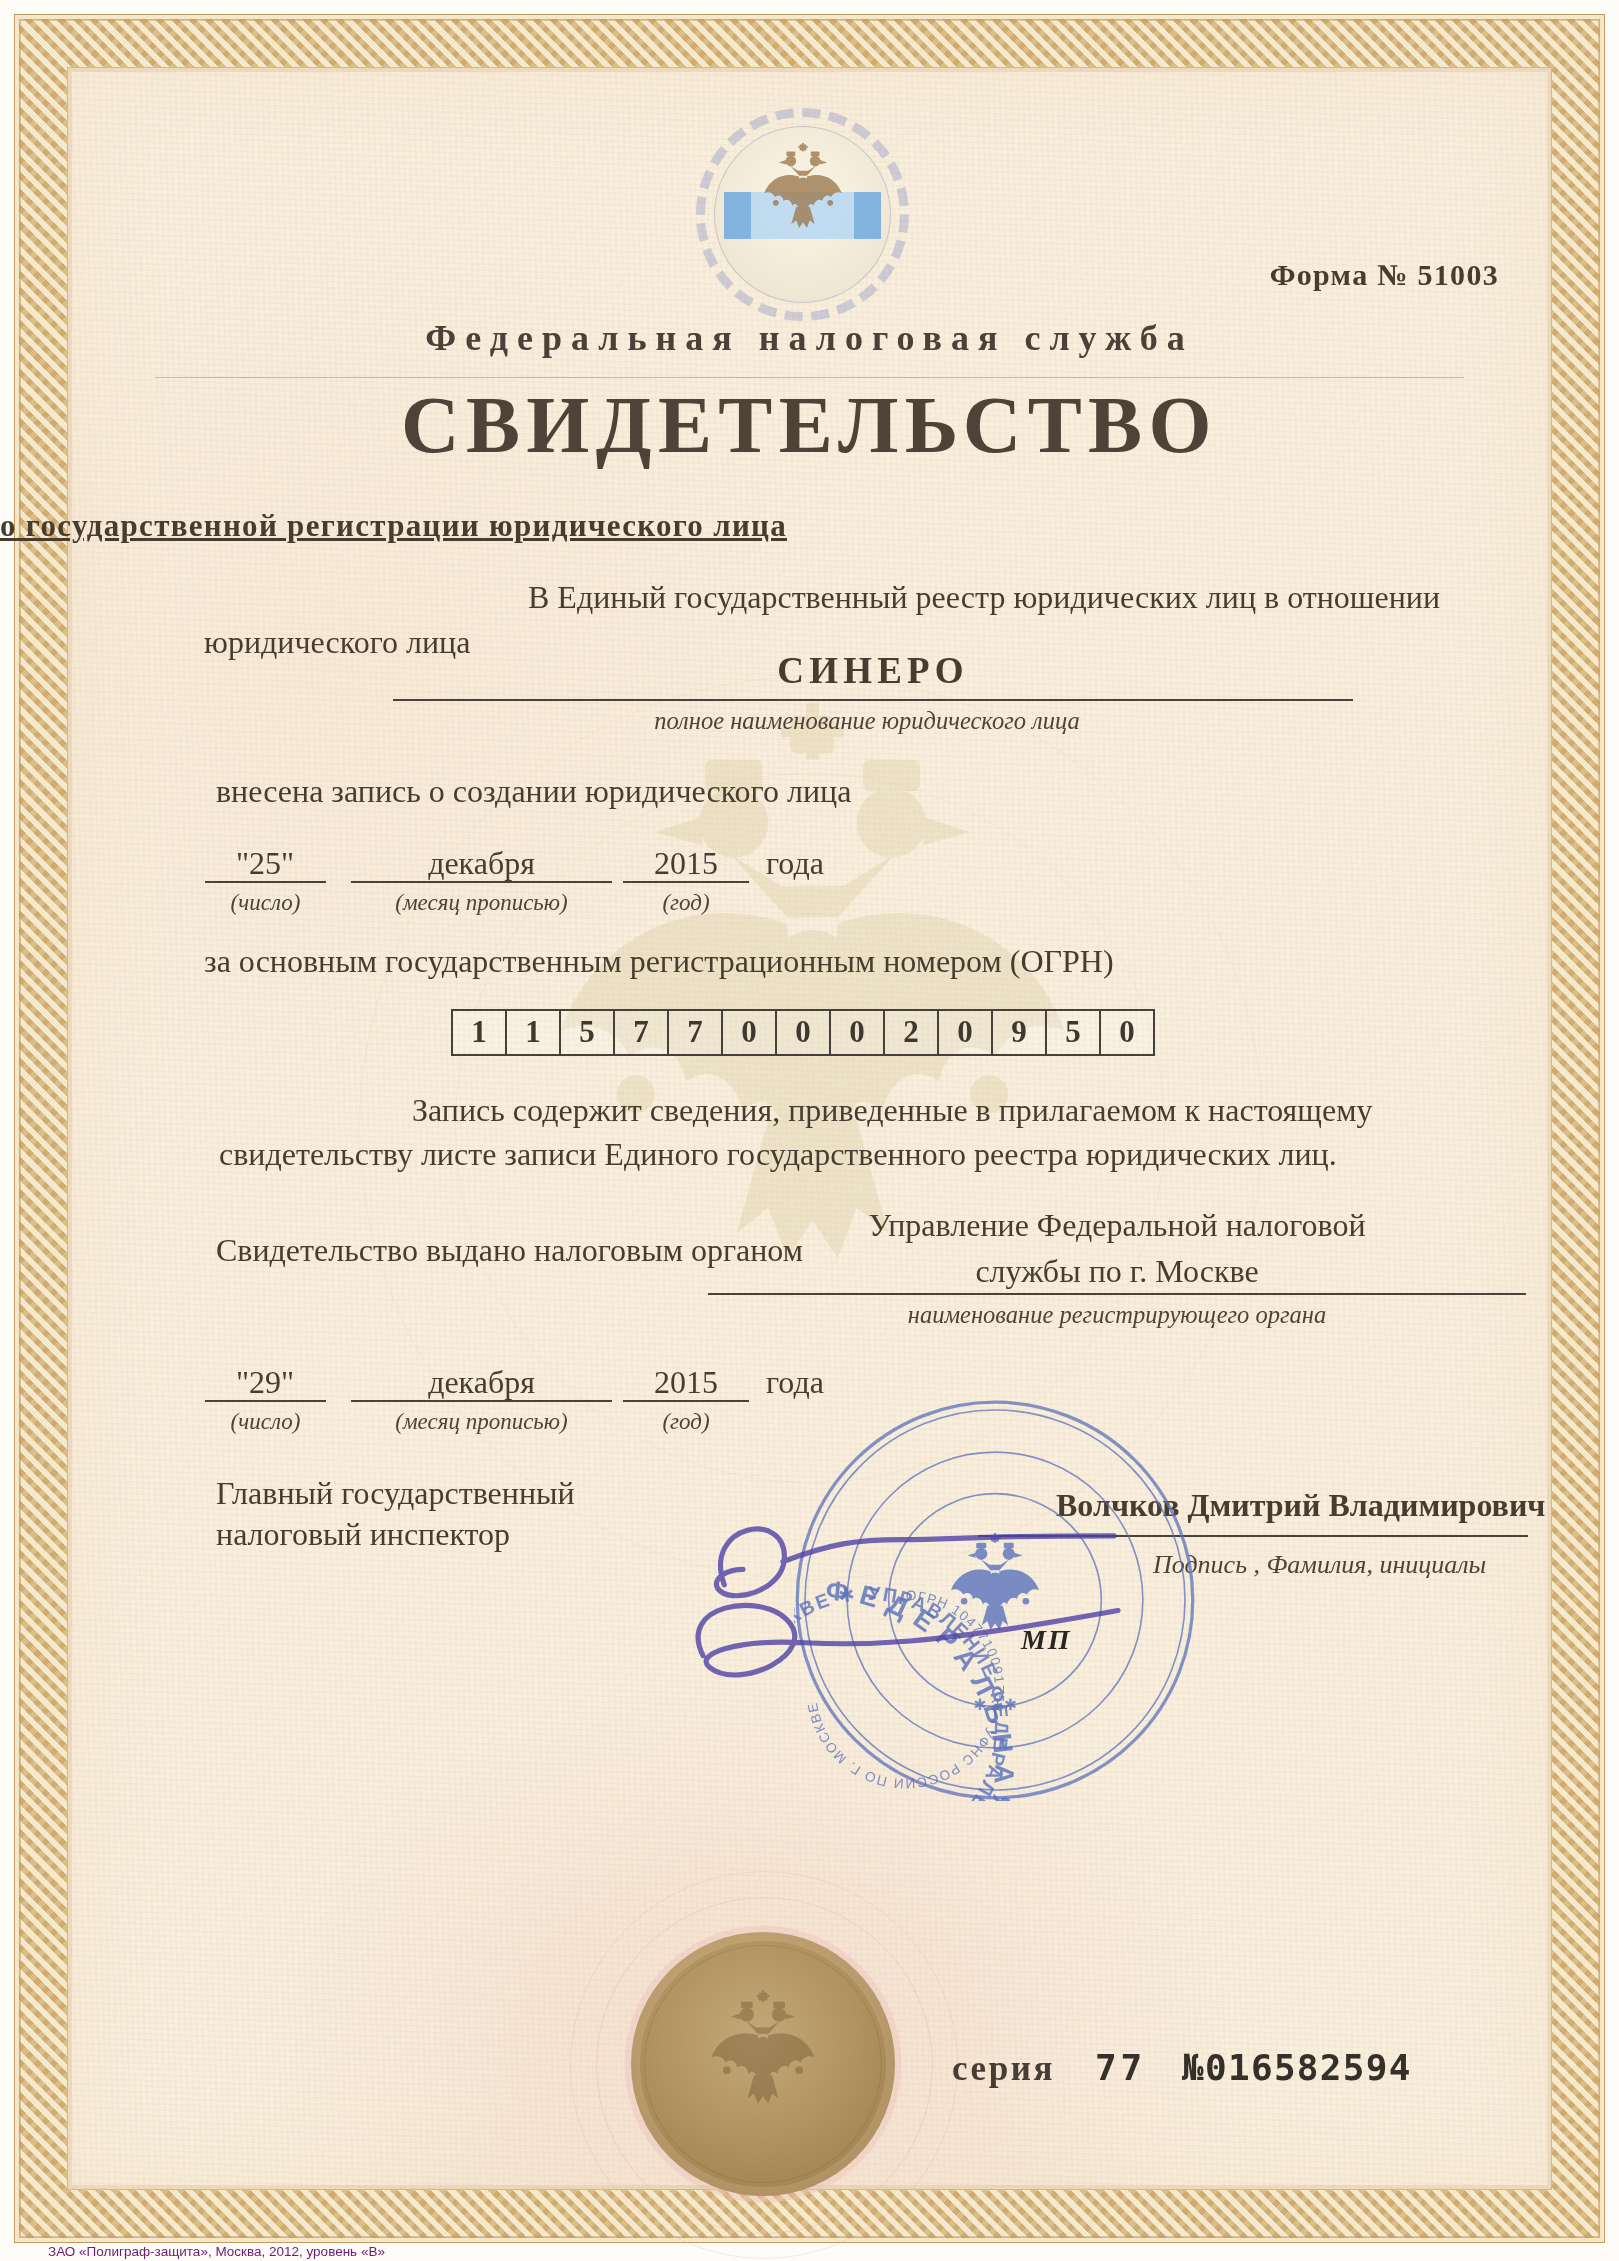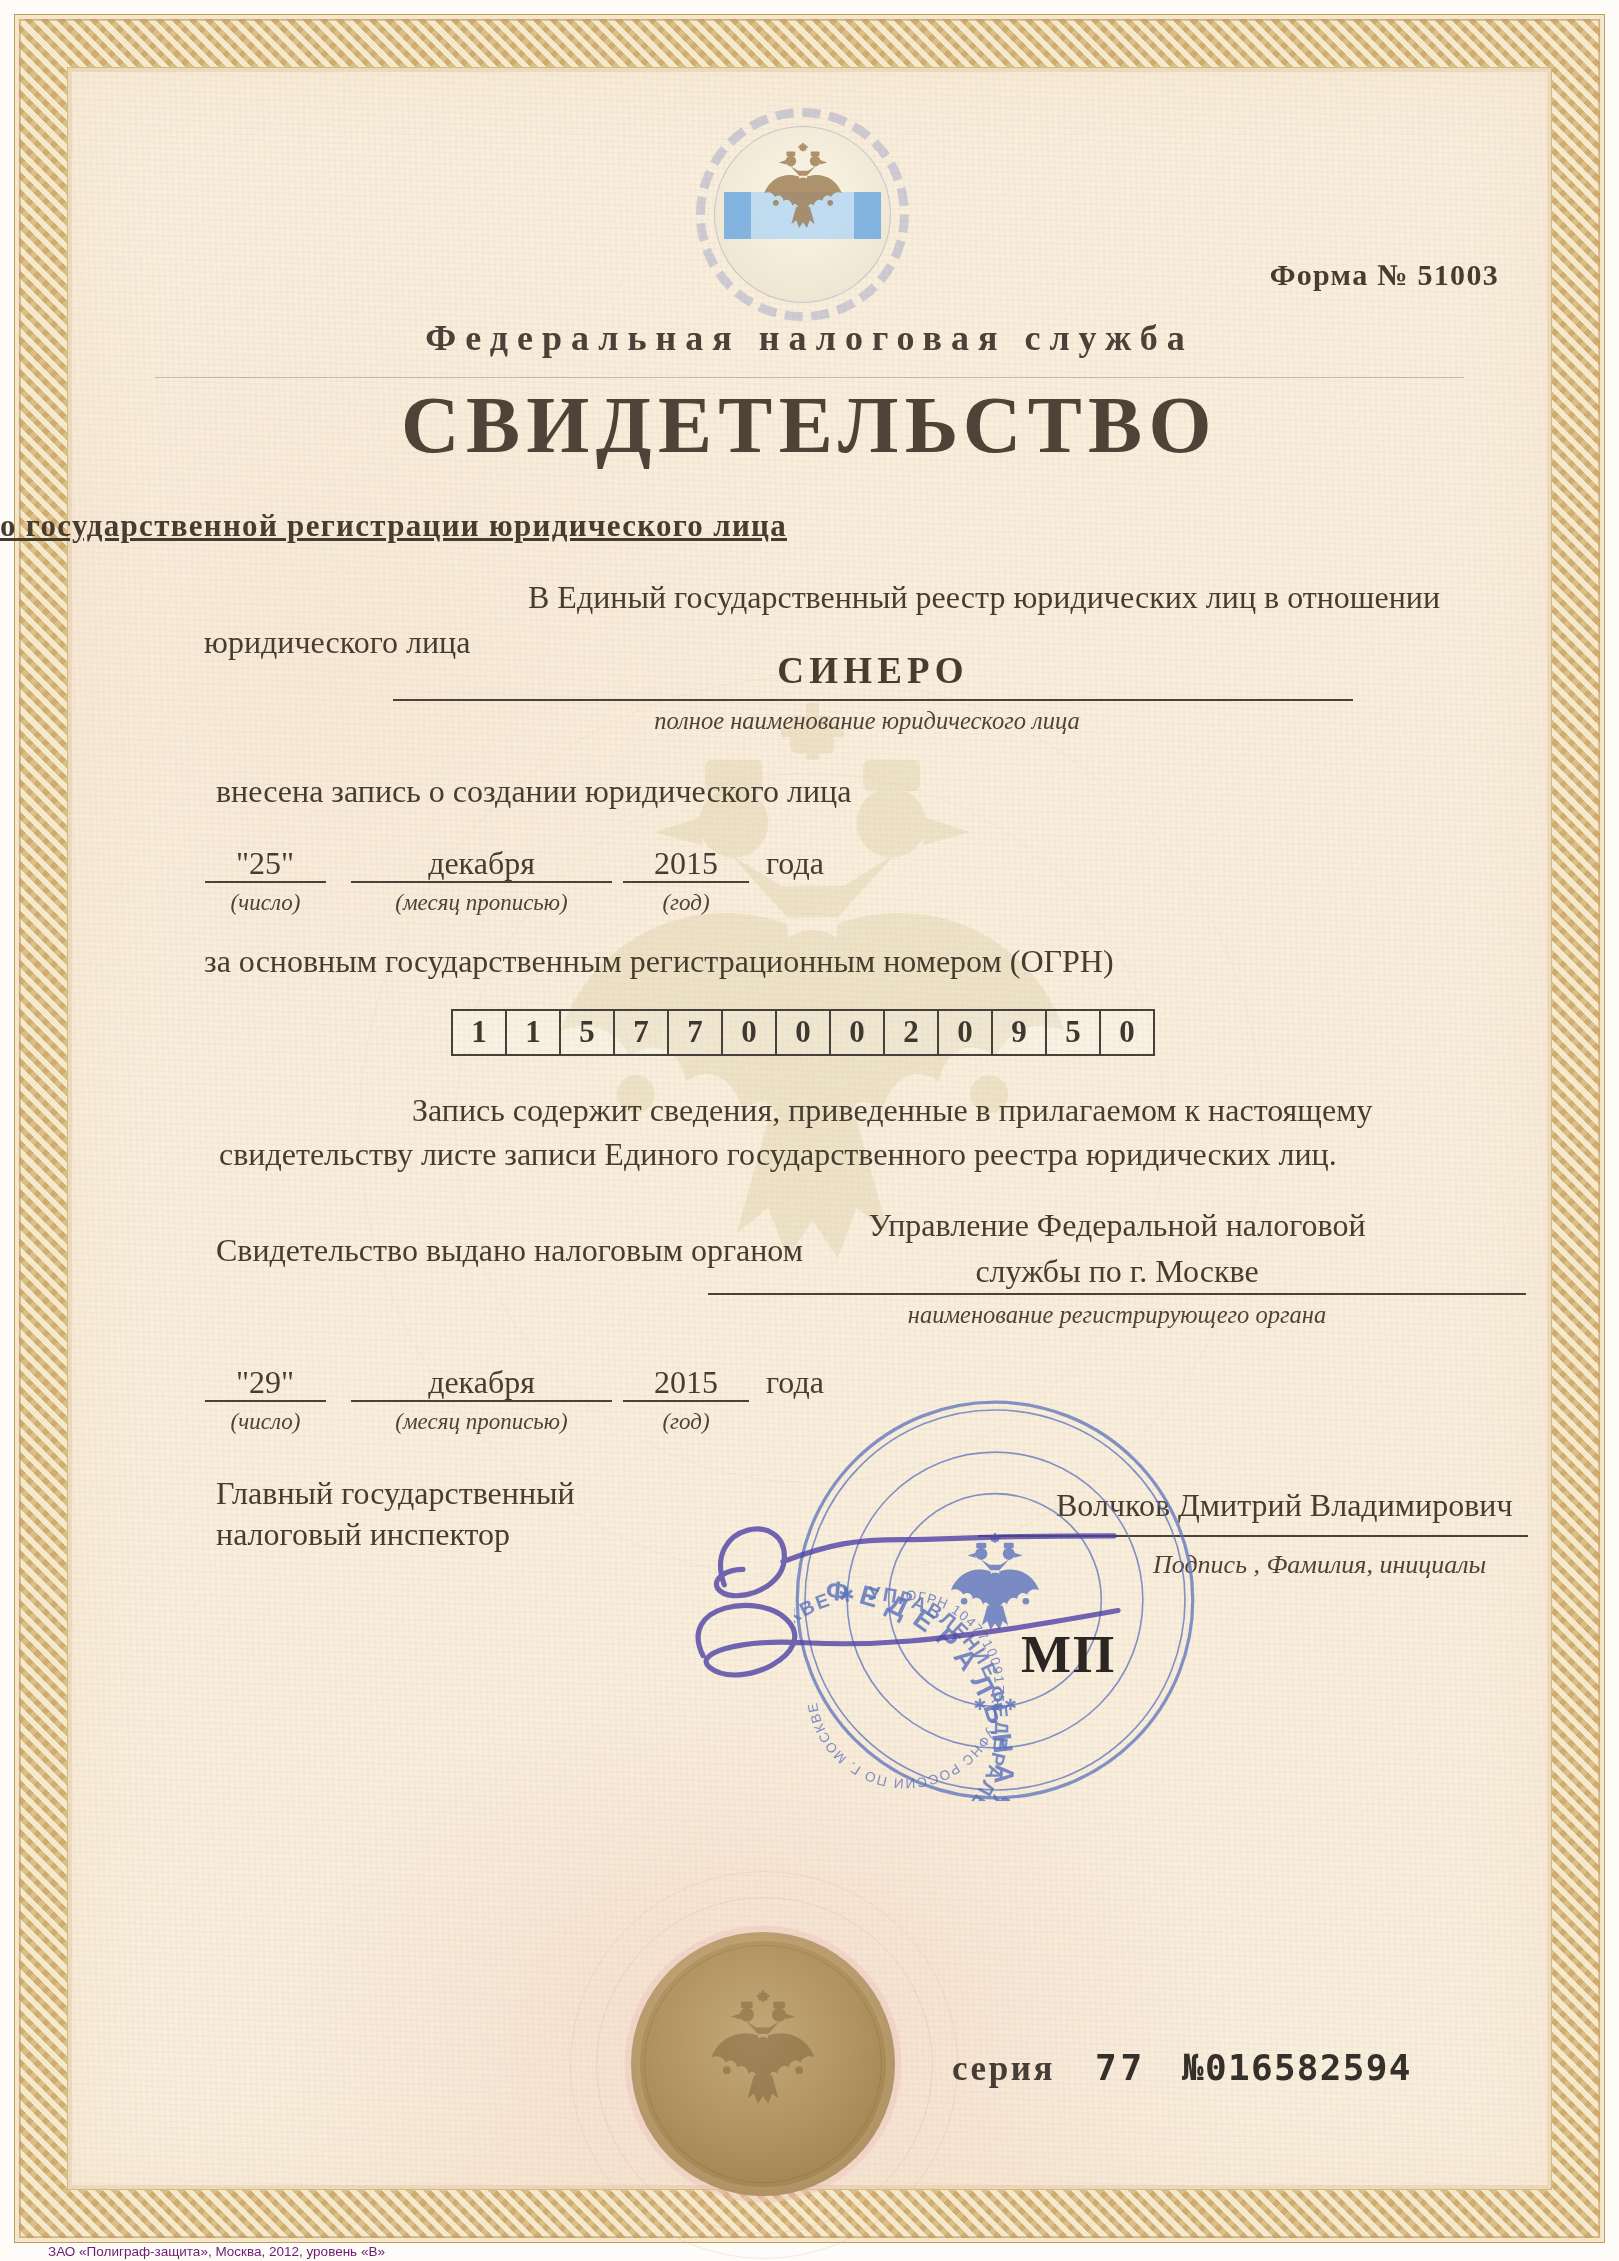--- a/index.html
+++ b/index.html
@@ -56,21 +56,21 @@
   
   .watermark-eagle{position:absolute;left:497px;top:702px;width:631px;height:696px;opacity:.26;}
   
   .ogrn{position:absolute;left:451px;top:1009px;display:flex;}
   .ogrn-cell{width:52px;height:43px;border:2.6px solid #46403a;border-left:none;
     font-size:31px;font-weight:bold;text-align:center;line-height:41px;color:#3f382f;background:rgba(255,255,255,.18);}
   .ogrn-cell:first-child{border-left:2.6px solid #46403a;}
   
   .stamp{position:absolute;left:794px;top:1399px;width:402px;height:402px;}
   .sig{position:absolute;left:663px;top:1501px;width:477px;height:232px;}
-  .mp{position:absolute;left:1021px;top:1624px;font-size:53px;font-weight:bold;letter-spacing:1.9px;color:#2b2622;}
+  .mp{position:absolute;left:1021px;top:1624px;font-size:28px;font-weight:bold;letter-spacing:1.9px;color:#2b2622;font-style:italic;}
   
   .seal{position:absolute;left:631px;top:1932px;width:264px;height:264px;border-radius:50%;
     background:radial-gradient(circle at 47% 40%, #c3a877 0%, #b29462 45%, #a0814f 80%, #96774a 100%);
     box-shadow:0 0 0 6.4px rgba(236,193,186,.42), inset 0 0 0 9px rgba(255,240,210,.14);}
   .seal-ring{position:absolute;inset:13px;border-radius:50%;border:1.9px dotted rgba(110,85,45,.45);}
   .seal-eagle{position:absolute;left:50%;top:50%;transform:translate(-50%,-52%);width:129px;height:143px;opacity:.42;}
   
   .series-label{left:952px;top:2049px;font-size:35px;font-weight:bold;letter-spacing:2.6px;color:#463e34;}
   .series-value{left:1095px;top:2047px;font-family:"DejaVu Sans Mono","Liberation Mono",monospace;font-size:36px;font-weight:bold;letter-spacing:3.9px;color:#35302a;}
   .series-number{left:1182px;top:2047px;font-family:"DejaVu Sans Mono","Liberation Mono",monospace;font-size:36px;font-weight:bold;letter-spacing:1.3px;color:#35302a;}
@@ -183,21 +183,21 @@
 <div class="line" style="left:351px;width:261px;top:1400px;"></div>
 <div class="t body-text center" style="left:623px;width:126px;top:1363px;">2015</div>
 <div class="line" style="left:623px;width:126px;top:1400px;"></div>
 <div class="t body-text" style="left:766px;top:1363px;">года</div>
 <div class="t cap center" style="left:205px;width:121px;top:1409px;">(число)</div>
 <div class="t cap center" style="left:351px;width:261px;top:1409px;">(месяц прописью)</div>
 <div class="t cap center" style="left:623px;width:126px;top:1409px;">(год)</div>
 
 <div class="t body-text" style="left:216px;top:1474px;">Главный государственный</div>
 <div class="t body-text" style="left:216px;top:1515px;">налоговый инспектор</div>
-<div class="t body-text" style="left:1056px;top:1486px;">Волчков Дмитрий Владимирович</div>
+<div class="t body-text" style="left:1056px;top:1486px;font-weight:bold;">Волчков Дмитрий Владимирович</div>
 <div class="line" style="left:978px;width:550px;top:1535px;"></div>
 <div class="t cap" style="left:1153px;top:1550px;font-size:26px;">Подпись , Фамилия, инициалы</div>
 
 <svg class="stamp" viewBox="0 0 620 620">
   <defs>
     <path id="rOut" d="M48,310 A262,262 0 1 1 47.9,310"></path>
     <path id="rMid" d="M114,310 A196,196 0 1 1 113.9,310"></path>
     <path id="rInn" d="M172,310 A138,138 0 1 1 171.9,310"></path>
   </defs>
   <g stroke="#5b72bd" fill="none" opacity="0.75">

